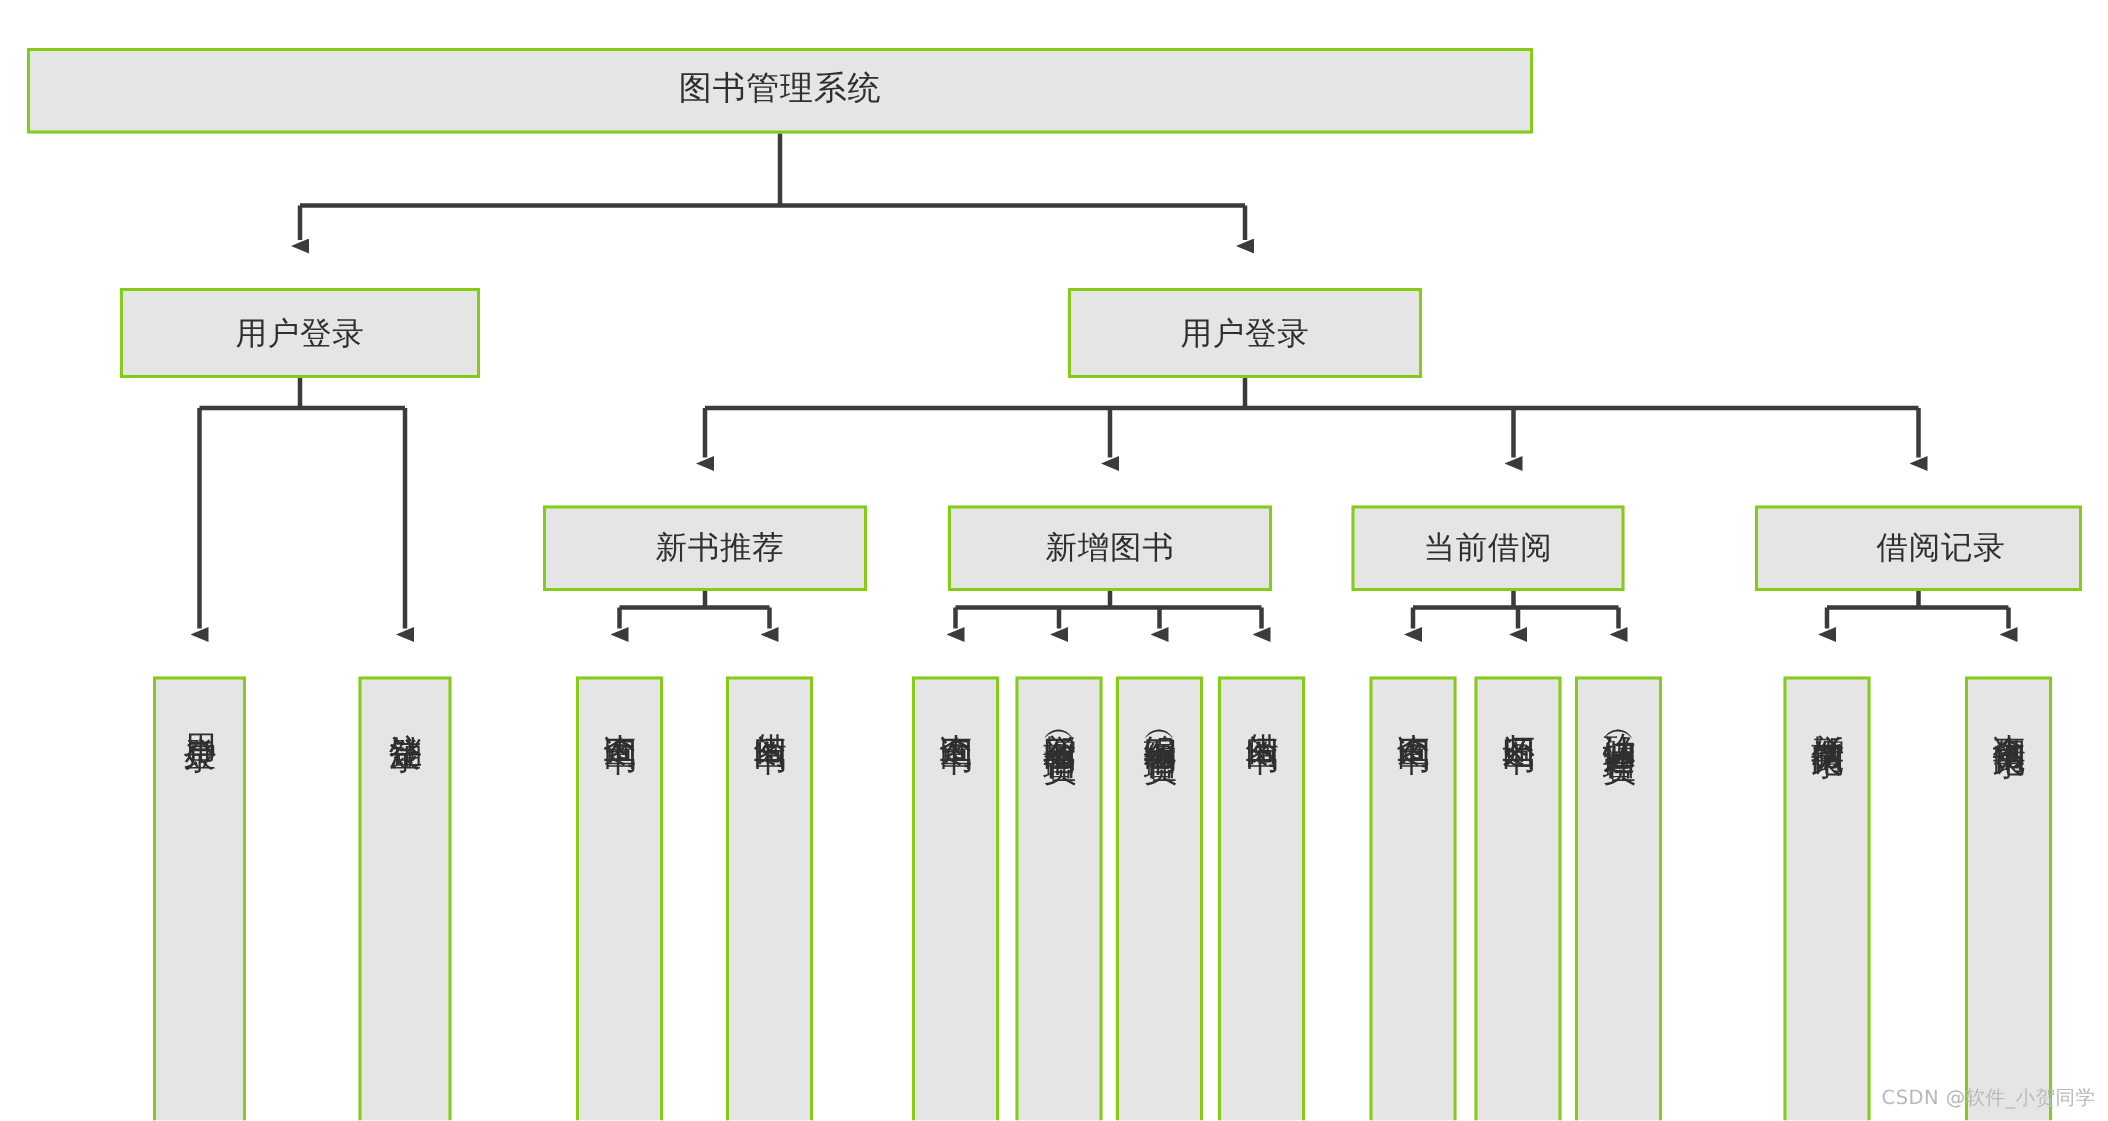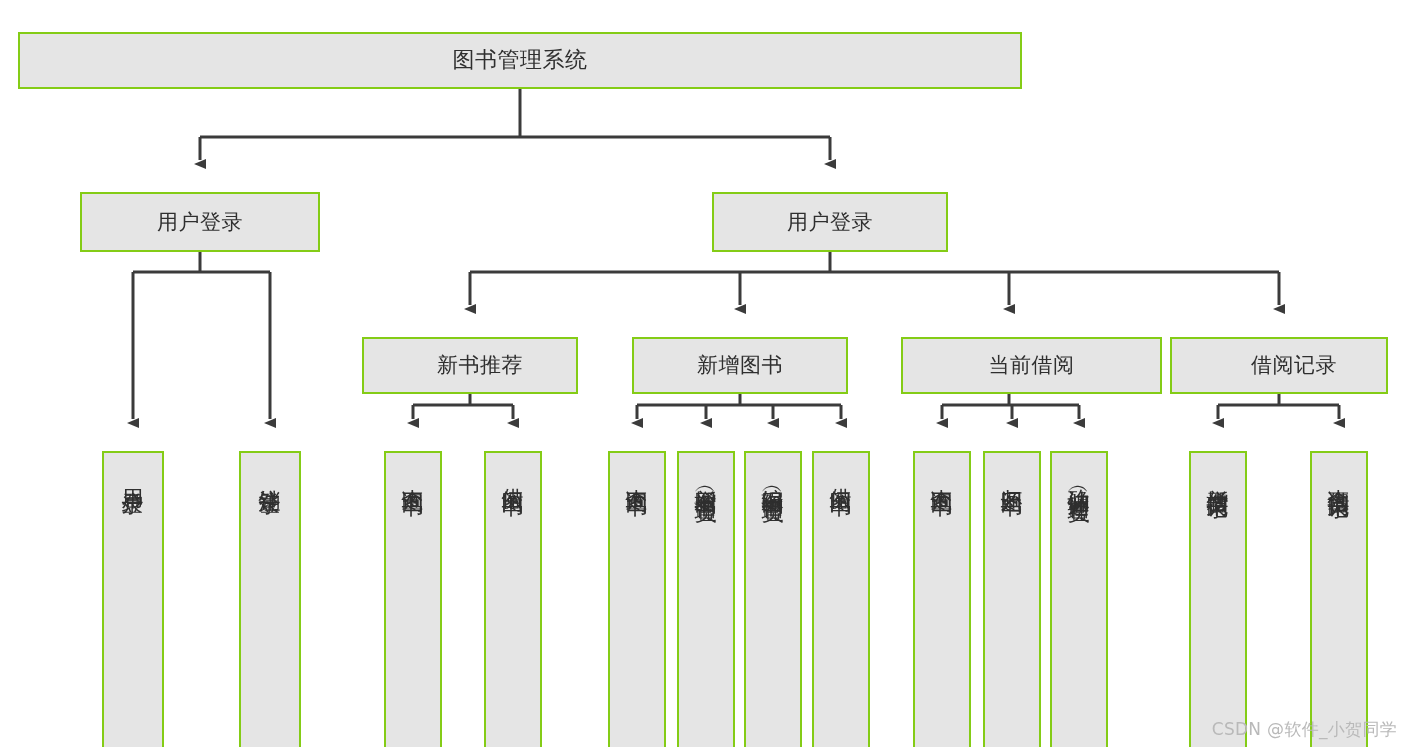--- a/index.html
+++ b/index.html
@@ -60,21 +60,21 @@
     text-orientation: upright;
     font-size: 22px;
     line-height: 1.05;
     letter-spacing: 2px;
     white-space: nowrap;
   }
   #watermark {
     position: absolute;
     right: 8px;
     bottom: 6px;
-    font-size: 17px;
+    font-size: 13px;
     color: #b9b9b9;
     white-space: nowrap;
     letter-spacing: 0.3px;
   }
 </style>
 </head>
 <body>
 
 <div id="canvas">
 
@@ -141,21 +141,21 @@
   </div>
 
   <div class="node horiz" style="left:362px; top:317px; width:216px; height:57px;padding-left:20px;">
     <span class="node-label">新书推荐</span>
   </div>
 
   <div class="node horiz" style="left:632px; top:317px; width:216px; height:57px;">
     <span class="node-label">新增图书</span>
   </div>
 
-  <div class="node horiz" style="left:901px; top:317px; width:261px; height:57px;">
+  <div class="node horiz" style="left:901px; top:317px; width:182px; height:57px;">
     <span class="node-label">当前借阅</span>
   </div>
 
   <div class="node horiz" style="left:1170px; top:317px; width:218px; height:57px;padding-left:30px;">
     <span class="node-label">借阅记录</span>
   </div>
 
   <div class="node vert" style="left:102px; top:431px; width:62px; height:303px;">
     <span class="node-label">用户登录</span>
   </div>

